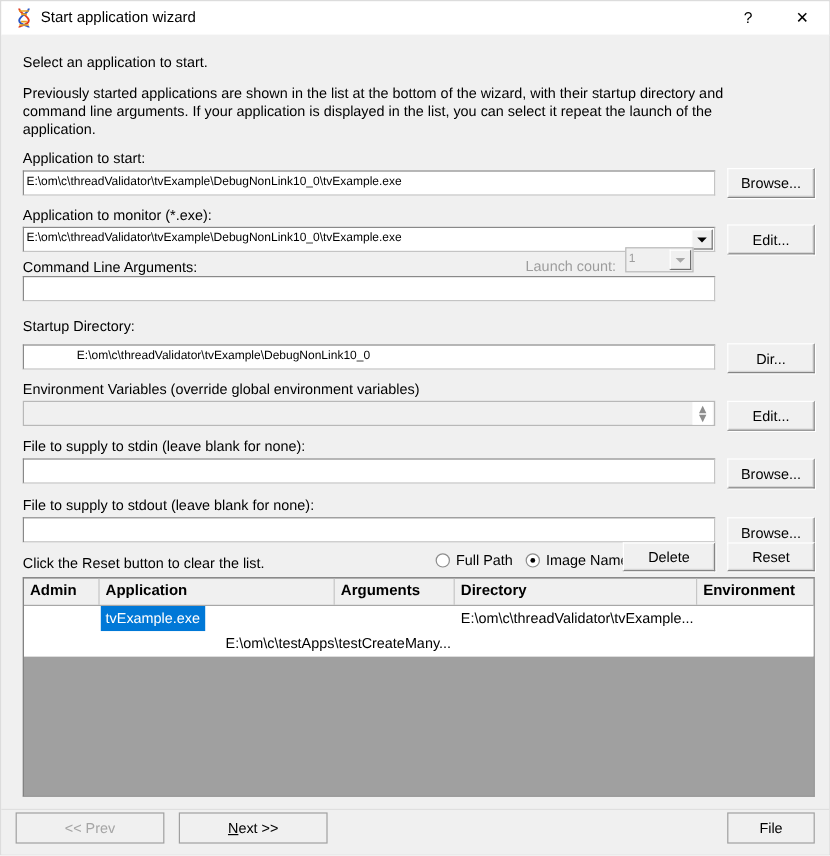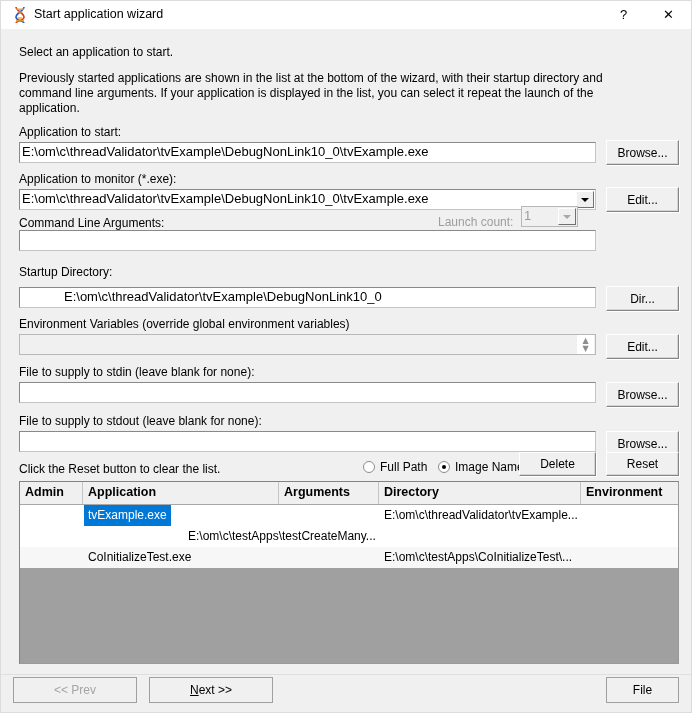--- a/index.html
+++ b/index.html
@@ -83,21 +83,21 @@
   }
 
   
   .field {
     position: absolute;
     box-sizing: border-box;
     background: #ffffff;
     border: 1px solid #898989;
     border-right-color: #c4c4c4;
     border-bottom-color: #c4c4c4;
-    font-size: 13px;
+    font-size: 10px;
     color: #000000;
     padding: 0 2px;
     line-height: 18px;
     overflow: hidden;
     white-space: nowrap;
   }
   .field.disabled {
     background: #f0f0f0;
     color: #9d9d9d;
     border-color: #b8b8b8;
@@ -355,27 +355,20 @@
         </div>
 
 
         <div class="lv-row">
           <div class="lv-cell" style="width:63px;"></div>
           <div class="lv-cell" style="width:100px;"></div>
           <div class="lv-cell" style="width:202px;">E:\om\c\testApps\testCreateMany...</div>
           <div class="lv-cell" style="width:97px;"></div>
         </div>
 
-        <div class="lv-row alt">
-          <div class="lv-cell" style="width:63px;"></div>
-          <div class="lv-cell" style="width:196px;">CoInitializeTest.exe</div>
-          <div class="lv-cell" style="width:100px;"></div>
-          <div class="lv-cell" style="width:202px;">E:\om\c\testApps\CoInitializeTest\...</div>
-          <div class="lv-cell" style="width:97px;"></div>
-        </div>
 
       </div>
     </div>
 
     <div class="hsep" style="left:0px; top:645px; width:692px;"></div>
 
     <div class="btn outer disabled" style="left:12px; top:648px; width:124px; height:26px;">&lt;&lt; Prev</div>
     <div class="btn outer" style="left:148px; top:648px; width:124px; height:26px;">
       <span><span class="u">N</span><span>ext &gt;&gt;</span></span>
     </div>

